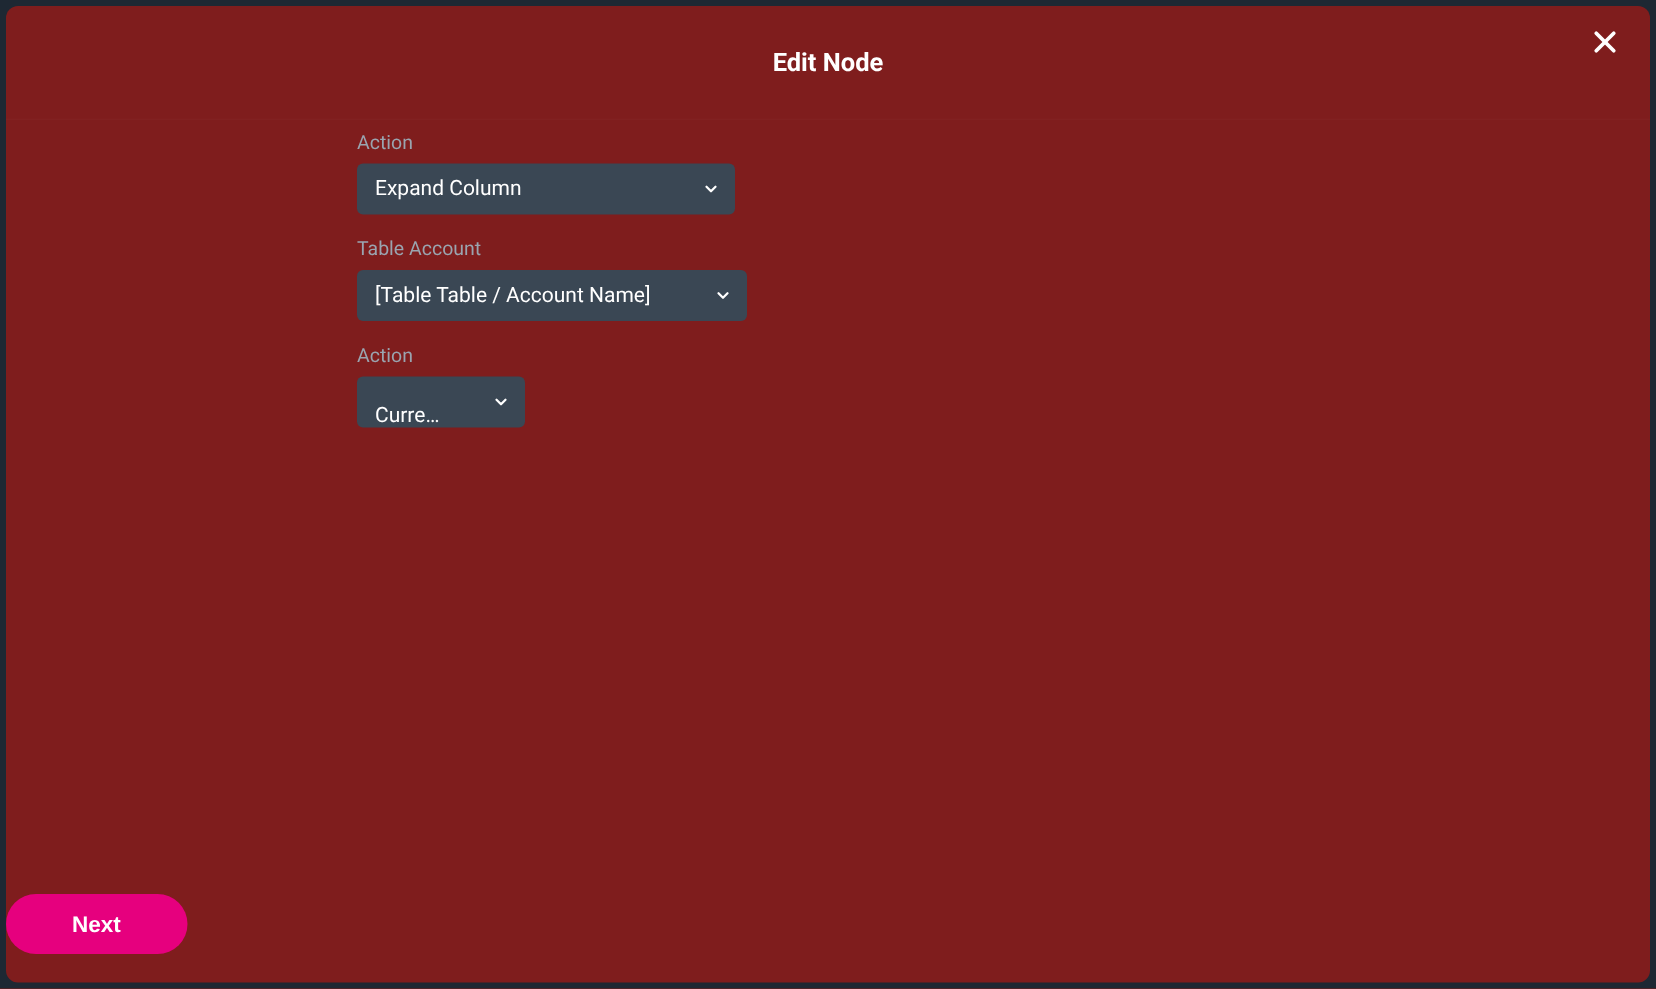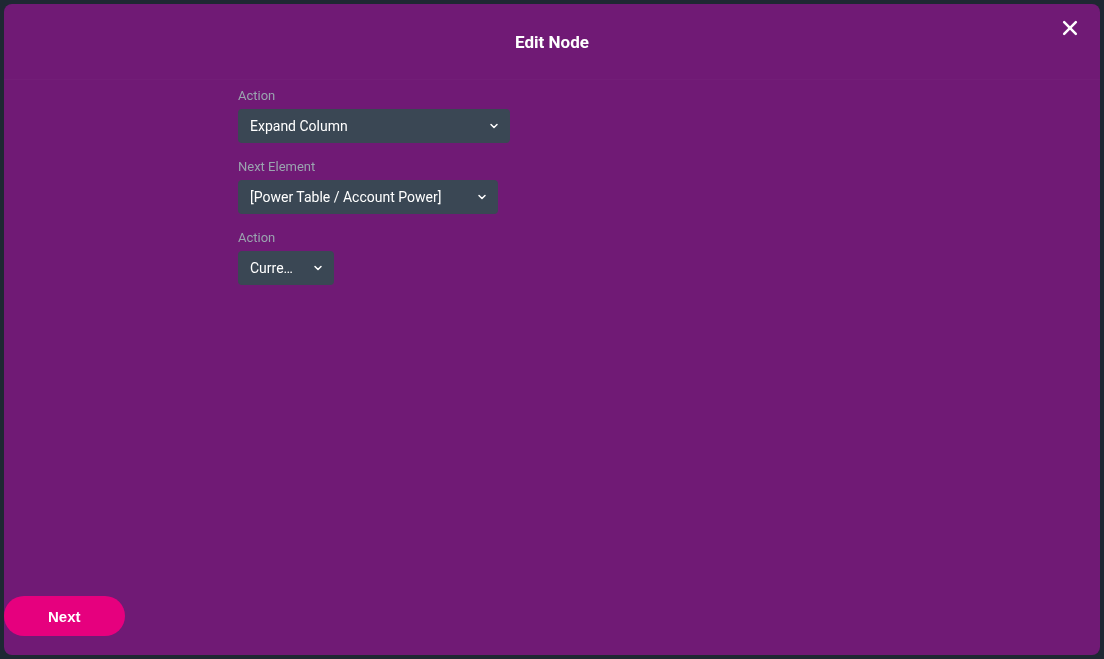--- a/index.html
+++ b/index.html
@@ -15,21 +15,21 @@
       color: #ffffff;
       overflow: hidden;
       position: relative;
     }
     .modal {
       position: absolute;
       top: 4px;
       left: 4px;
       right: 4px;
       bottom: 4px;
-      background: #701a75;
+      background: #7f1d1d;
       border-radius: 8px;
       display: flex;
       flex-direction: column;
     }
     .modal-header {
       position: relative;
       height: 76px;
       display: flex;
       align-items: center;
       justify-content: center;
@@ -83,23 +83,23 @@
       padding: 0 36px 0 12px;
       font-size: 14px;
       color: #ffffff;
       display: flex;
       align-items: center;
       cursor: pointer;
       white-space: nowrap;
       overflow: hidden;
       text-overflow: ellipsis;
     }
-    .select-wrap.action .select { width: 272px; text-align: center; }
+    .select-wrap.action .select { width: 252px; text-align: center; }
     .select-wrap.table-element .select { width: 260px; }
-    .select-wrap.expand .select { width: 96px; }
+    .select-wrap.expand .select { width: 112px; align-items: flex-end; }
     .select-wrap.expand .select .select-text {
       overflow: hidden;
       text-overflow: ellipsis;
       display: block;
       width: 100%;
     }
     .chevron {
       position: absolute;
       right: 10px;
       top: 50%;
@@ -156,24 +156,24 @@
         </div>
         <span class="chevron">
           <svg viewBox="0 0 24 24" fill="none" stroke="currentColor" stroke-width="3" stroke-linecap="round" stroke-linejoin="round">
             <polyline points="6 9 12 15 18 9"></polyline>
           </svg>
         </span>
       </div>
     </div>
 
     <div class="form-group">
-      <label class="form-label">Next Element</label>
+      <label class="form-label">Table Account</label>
       <div class="select-wrap table-element">
         <div class="select">
-          <span class="select-text">[Power Table / Account Power]</span>
+          <span class="select-text">[Table Table / Account Name]</span>
         </div>
         <span class="chevron">
           <svg viewBox="0 0 24 24" fill="none" stroke="currentColor" stroke-width="3" stroke-linecap="round" stroke-linejoin="round">
             <polyline points="6 9 12 15 18 9"></polyline>
           </svg>
         </span>
       </div>
     </div>
 
     <div class="form-group">

